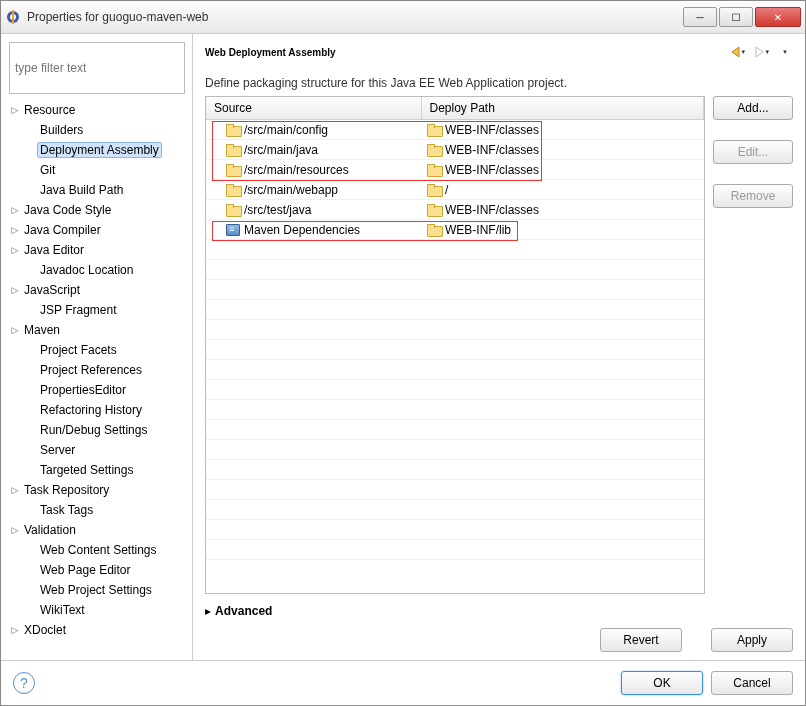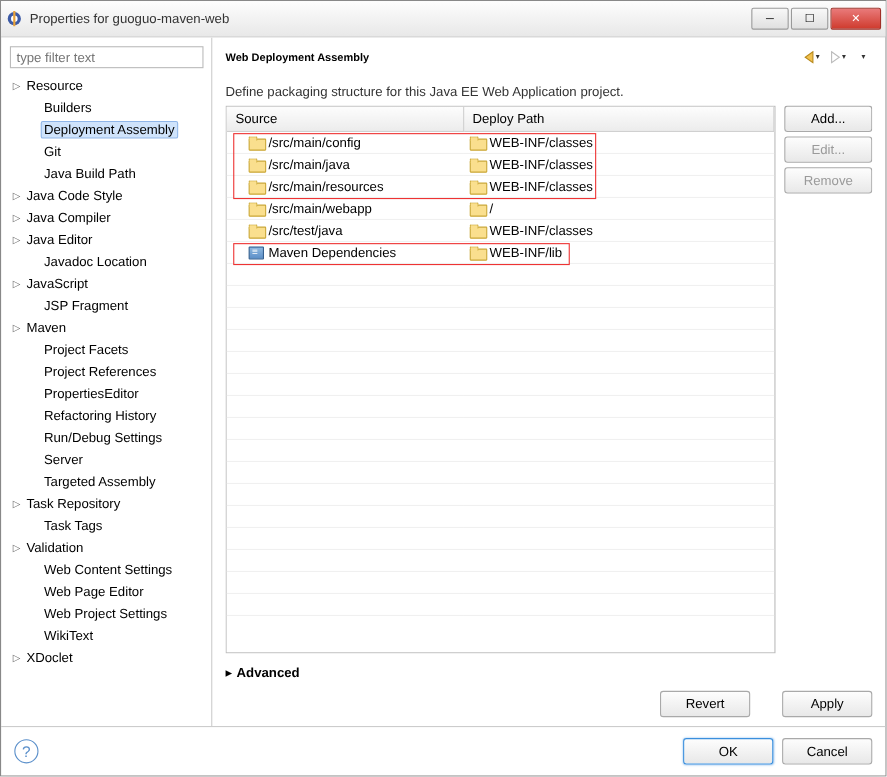--- a/index.html
+++ b/index.html
@@ -6,21 +6,21 @@
 body { background: #f0f0f0; }
 .window { width: 806px; height: 706px; background: #fff; border: 1px solid #888; display: flex; flex-direction: column; box-shadow: 0 4px 16px rgba(0,0,0,0.3); }
 .titlebar { height: 30px; background: linear-gradient(#fdfdfd,#e8e8e8); display:flex; align-items:center; padding: 16px 4px; border-bottom:1px solid #ccc; }
 .titlebar .icon { width:16px; height:16px; margin-right:6px; display:flex; align-items:center; justify-content:center; }
 .title-text { flex:1; color:#333; }
 .win-buttons { display:flex; }
 .win-btn { width:34px; height:20px; border:1px solid #999; margin-left:2px; display:flex; align-items:center; justify-content:center; font-size:10px; background:linear-gradient(#f8f8f8,#e0e0e0); border-radius:2px; cursor:pointer; }
 .win-btn.close { background: linear-gradient(#e97a7a,#cf3b2e); color:#fff; border-color:#a03028; width:46px; }
 .body-area { flex:1; display:flex; overflow:hidden; }
 .sidebar { width: 192px; border-right:1px solid #ccc; padding:8px 4px; display:flex; flex-direction:column; }
-.filter-input { width: 176px; margin: 0 4px 6px 4px; padding:2px 5px; border:1px solid #bbb; color:#888; background:#fff; }
+.filter-input { width: 176px; margin: 0 4px 6px 4px; padding:18px 5px; border:1px solid #bbb; color:#888; background:#fff; }
 .tree { flex:1; overflow-y:auto; }
 .tree-item { display:flex; align-items:center; height:20px; padding-left:4px; cursor:pointer; white-space:nowrap; }
 .tree-item.depth1 { padding-left:20px;text-align:right; }
 .arrow { width:12px; display:inline-flex; justify-content:center; color:#666; font-size:9px; }
 .tree-item .lbl { padding:1px 3px; border-radius:2px; }
 .tree-item.selected .lbl { background:#cfe3fb; border:1px solid #8fb5e8; padding:0 2px; }
 .content { flex:1; display:flex; flex-direction:column; padding: 10px 12px 8px 12px; }
 .content-header { display:flex; align-items:center; margin-bottom:16px; }
 .content-title { font-size:10px; font-weight:bold; flex:1; }
 .nav-arrows { display:flex; gap:8px; }
@@ -31,21 +31,21 @@
 .tbl { width:100%; border-collapse:collapse; }
 .tbl th { background: linear-gradient(#fdfdfd,#ececec); border-right:1px solid #d0d0d0; border-bottom:1px solid #d0d0d0; text-align:left; padding:4px 8px; font-weight:normal; }
 .tbl td { border-bottom:1px solid #f0f0f0; padding:2px 6px; height:20px; }
 .cell { display:flex; align-items:center; gap:4px; }
 .folder-icon { width:14px; height:11px; position:relative; }
 .folder-icon::before { content:""; position:absolute; left:0; top:2px; width:14px; height:9px; background:#fadf8e; border:1px solid #caa736; border-radius:1px; }
 .folder-icon::after { content:""; position:absolute; left:0; top:0; width:6px; height:3px; background:#fadf8e; border:1px solid #caa736; border-bottom:none; border-radius:1px 1px 0 0; }
 .jar-icon { width:14px; height:12px; background:linear-gradient(#8fb9e0,#5c8fc8); border:1px solid #35608f; border-radius:1px; position:relative; }
 .jar-icon::after{ content:"≡"; position:absolute; left:2px; top:-1px; font-size:9px; color:#fff;}
 .highlight-box { position:absolute; border:1.5px solid #e33; pointer-events:none; }
-.btn-col { width:80px; display:flex; flex-direction:column; gap:4px; }
+.btn-col { width:80px; display:flex; flex-direction:column; gap:20px; }
 .btn { height:24px; border:1px solid #a9a9a9; background:linear-gradient(#fdfdfd,#e8e8e8); border-radius:3px; cursor:pointer; }
 .btn[disabled] { color:#9a9a9a; cursor:default; }
 .advanced-row { margin-top:10px; display:flex; align-items:center; gap:4px; cursor:pointer; }
 .action-bar { display:flex; justify-content:flex-end; gap:8px; padding-top:10px; }
 .action-bar .btn, .bottom-bar .btn { width:82px;margin-left:21px; }
 .bottom-bar { border-top:1px solid #ccc; padding:10px 12px; display:flex; align-items:center; }
 .help-icon { width:22px; height:22px; border:1.5px solid #5a8fca; border-radius:50%; color:#5a8fca; display:flex; align-items:center; justify-content:center; font-size:14px; cursor:pointer; }
 .bottom-bar .spacer { flex:1; }
 .btn.default { border:1.5px solid #3a8fdd; box-shadow:0 0 2px #7fb4ea; }
 .tri { font-size:7px; color:#333; }
@@ -142,21 +142,21 @@
           <div class="tree-item depth1">
             <span class="arrow"></span>
             <span class="lbl">Run/Debug Settings</span>
           </div>
           <div class="tree-item depth1">
             <span class="arrow"></span>
             <span class="lbl">Server</span>
           </div>
           <div class="tree-item depth1">
             <span class="arrow"></span>
-            <span class="lbl">Targeted Assembly</span>
+            <span class="lbl">Targeted Settings</span>
           </div>
           <div class="tree-item">
             <span class="arrow">▷</span>
             <span class="lbl">Task Repository</span>
           </div>
           <div class="tree-item depth1">
             <span class="arrow"></span>
             <span class="lbl">Task Tags</span>
           </div>
           <div class="tree-item">

